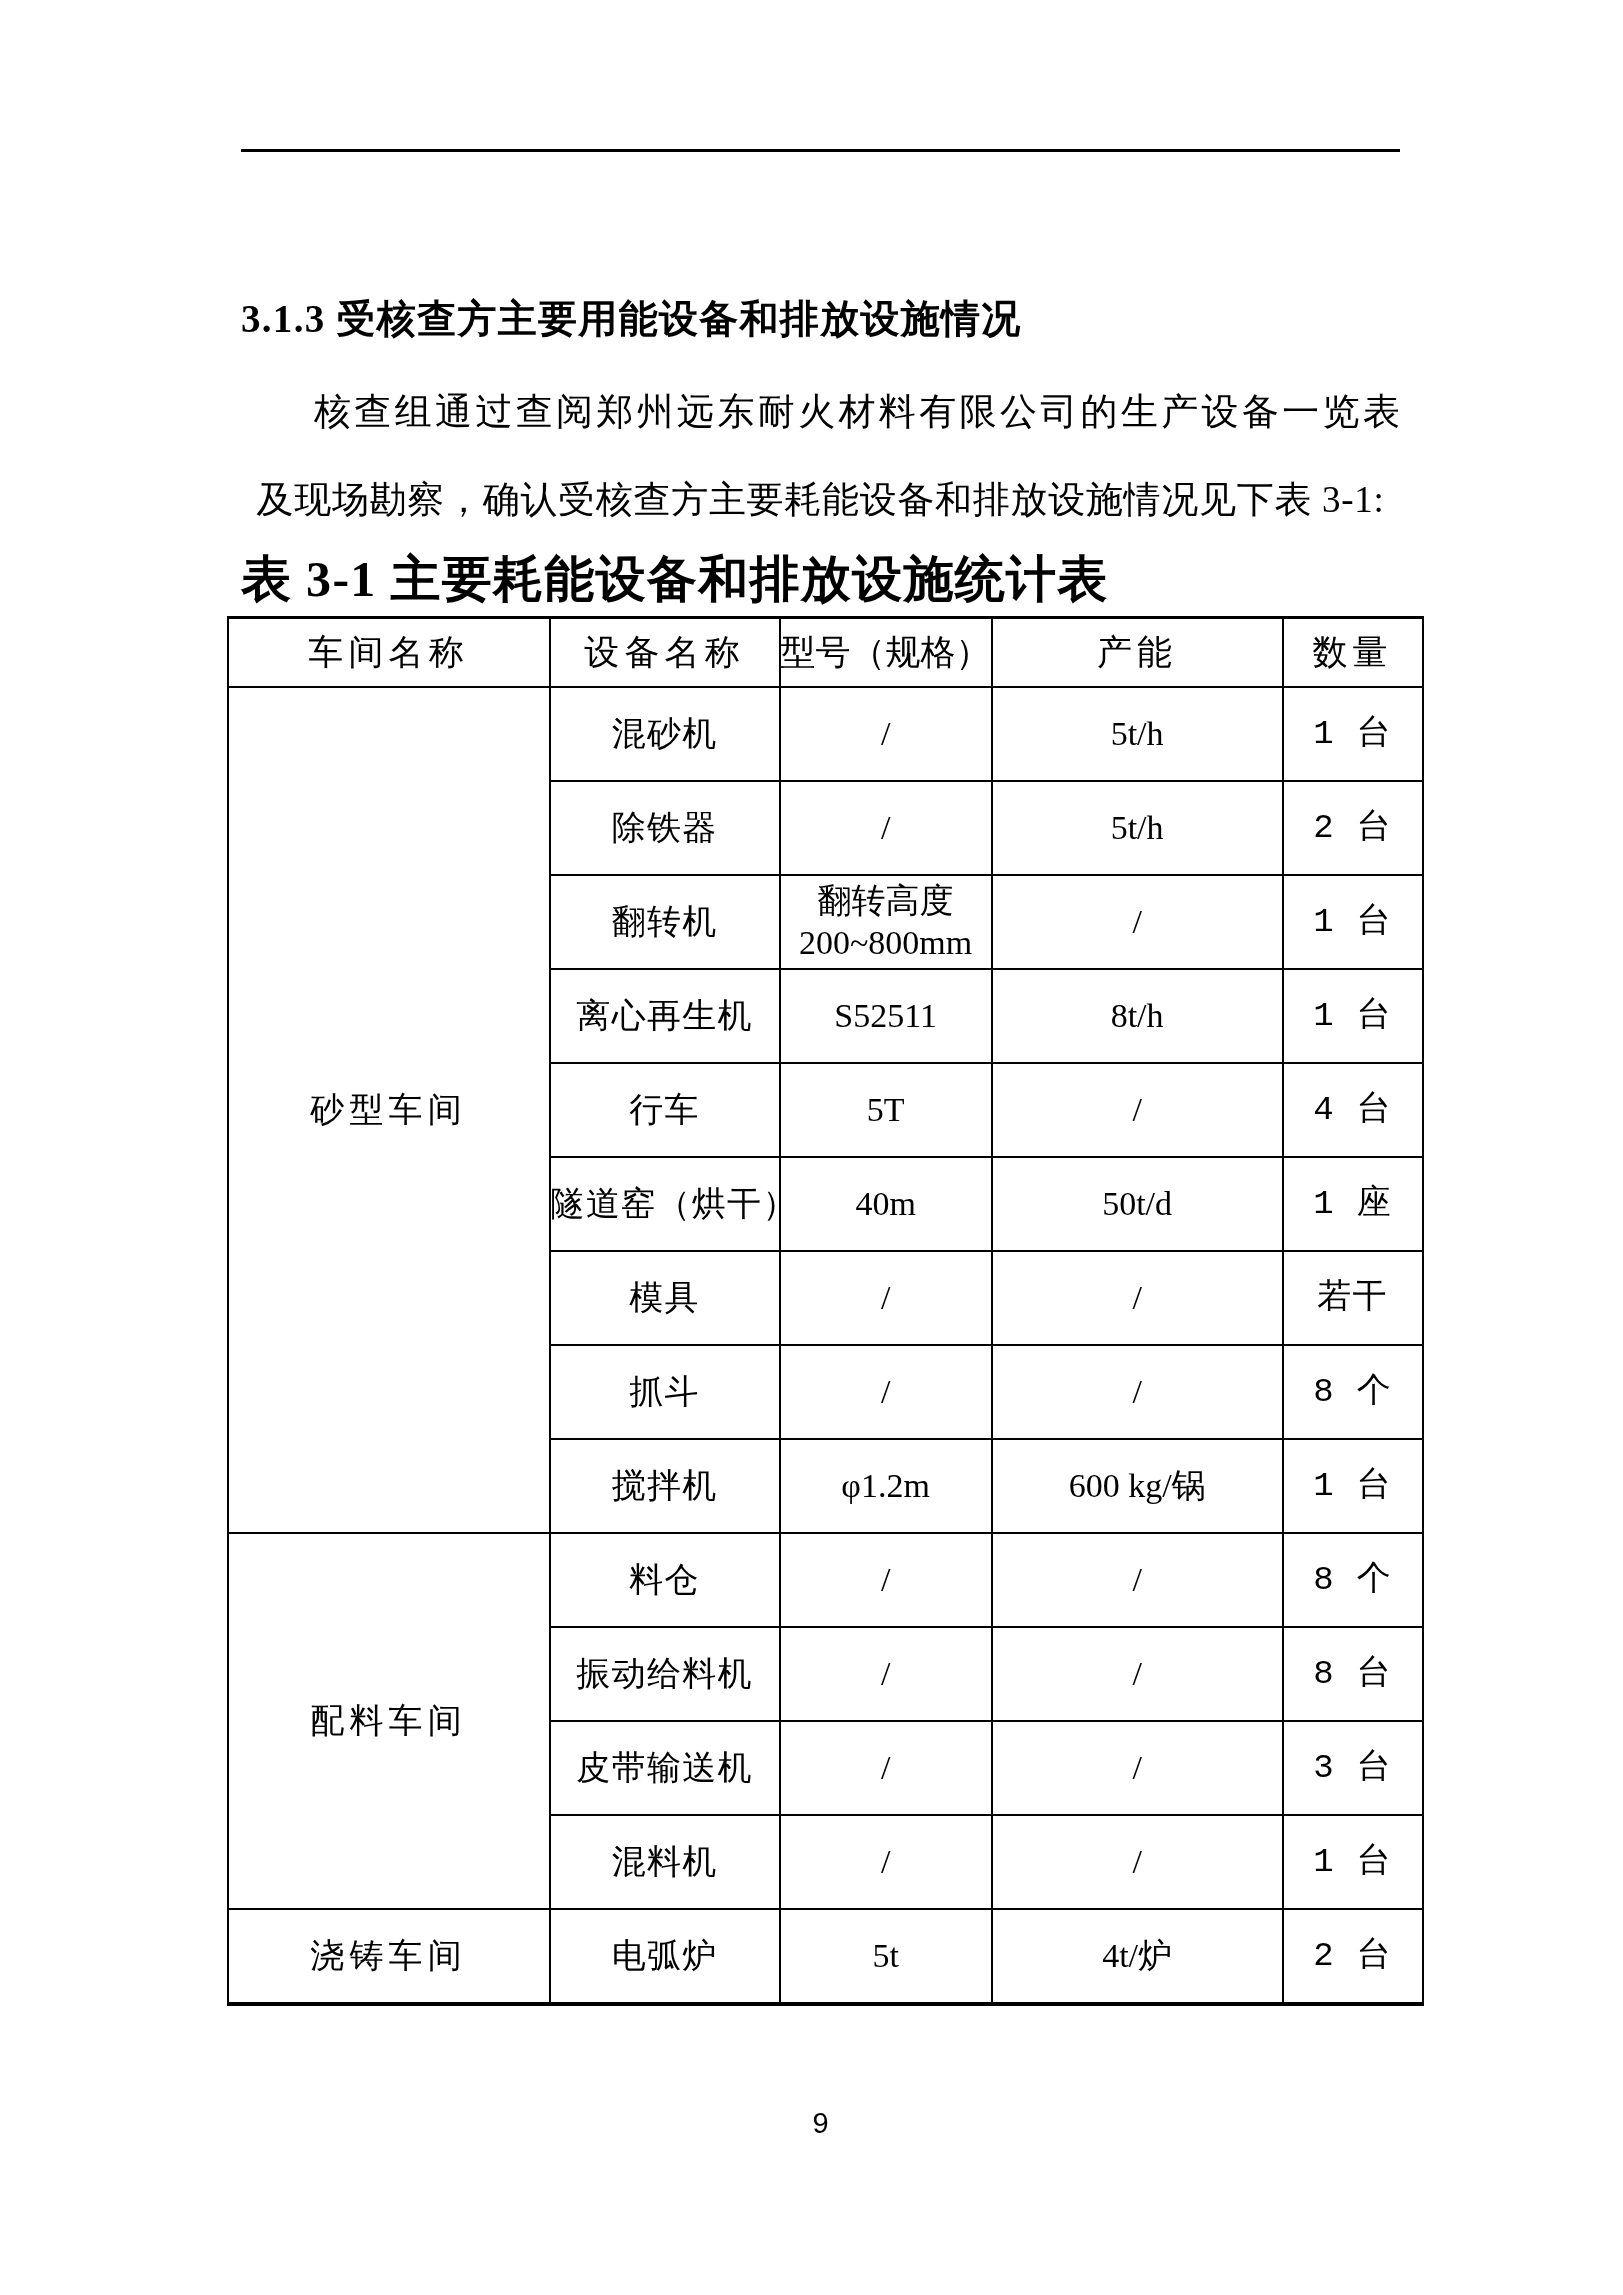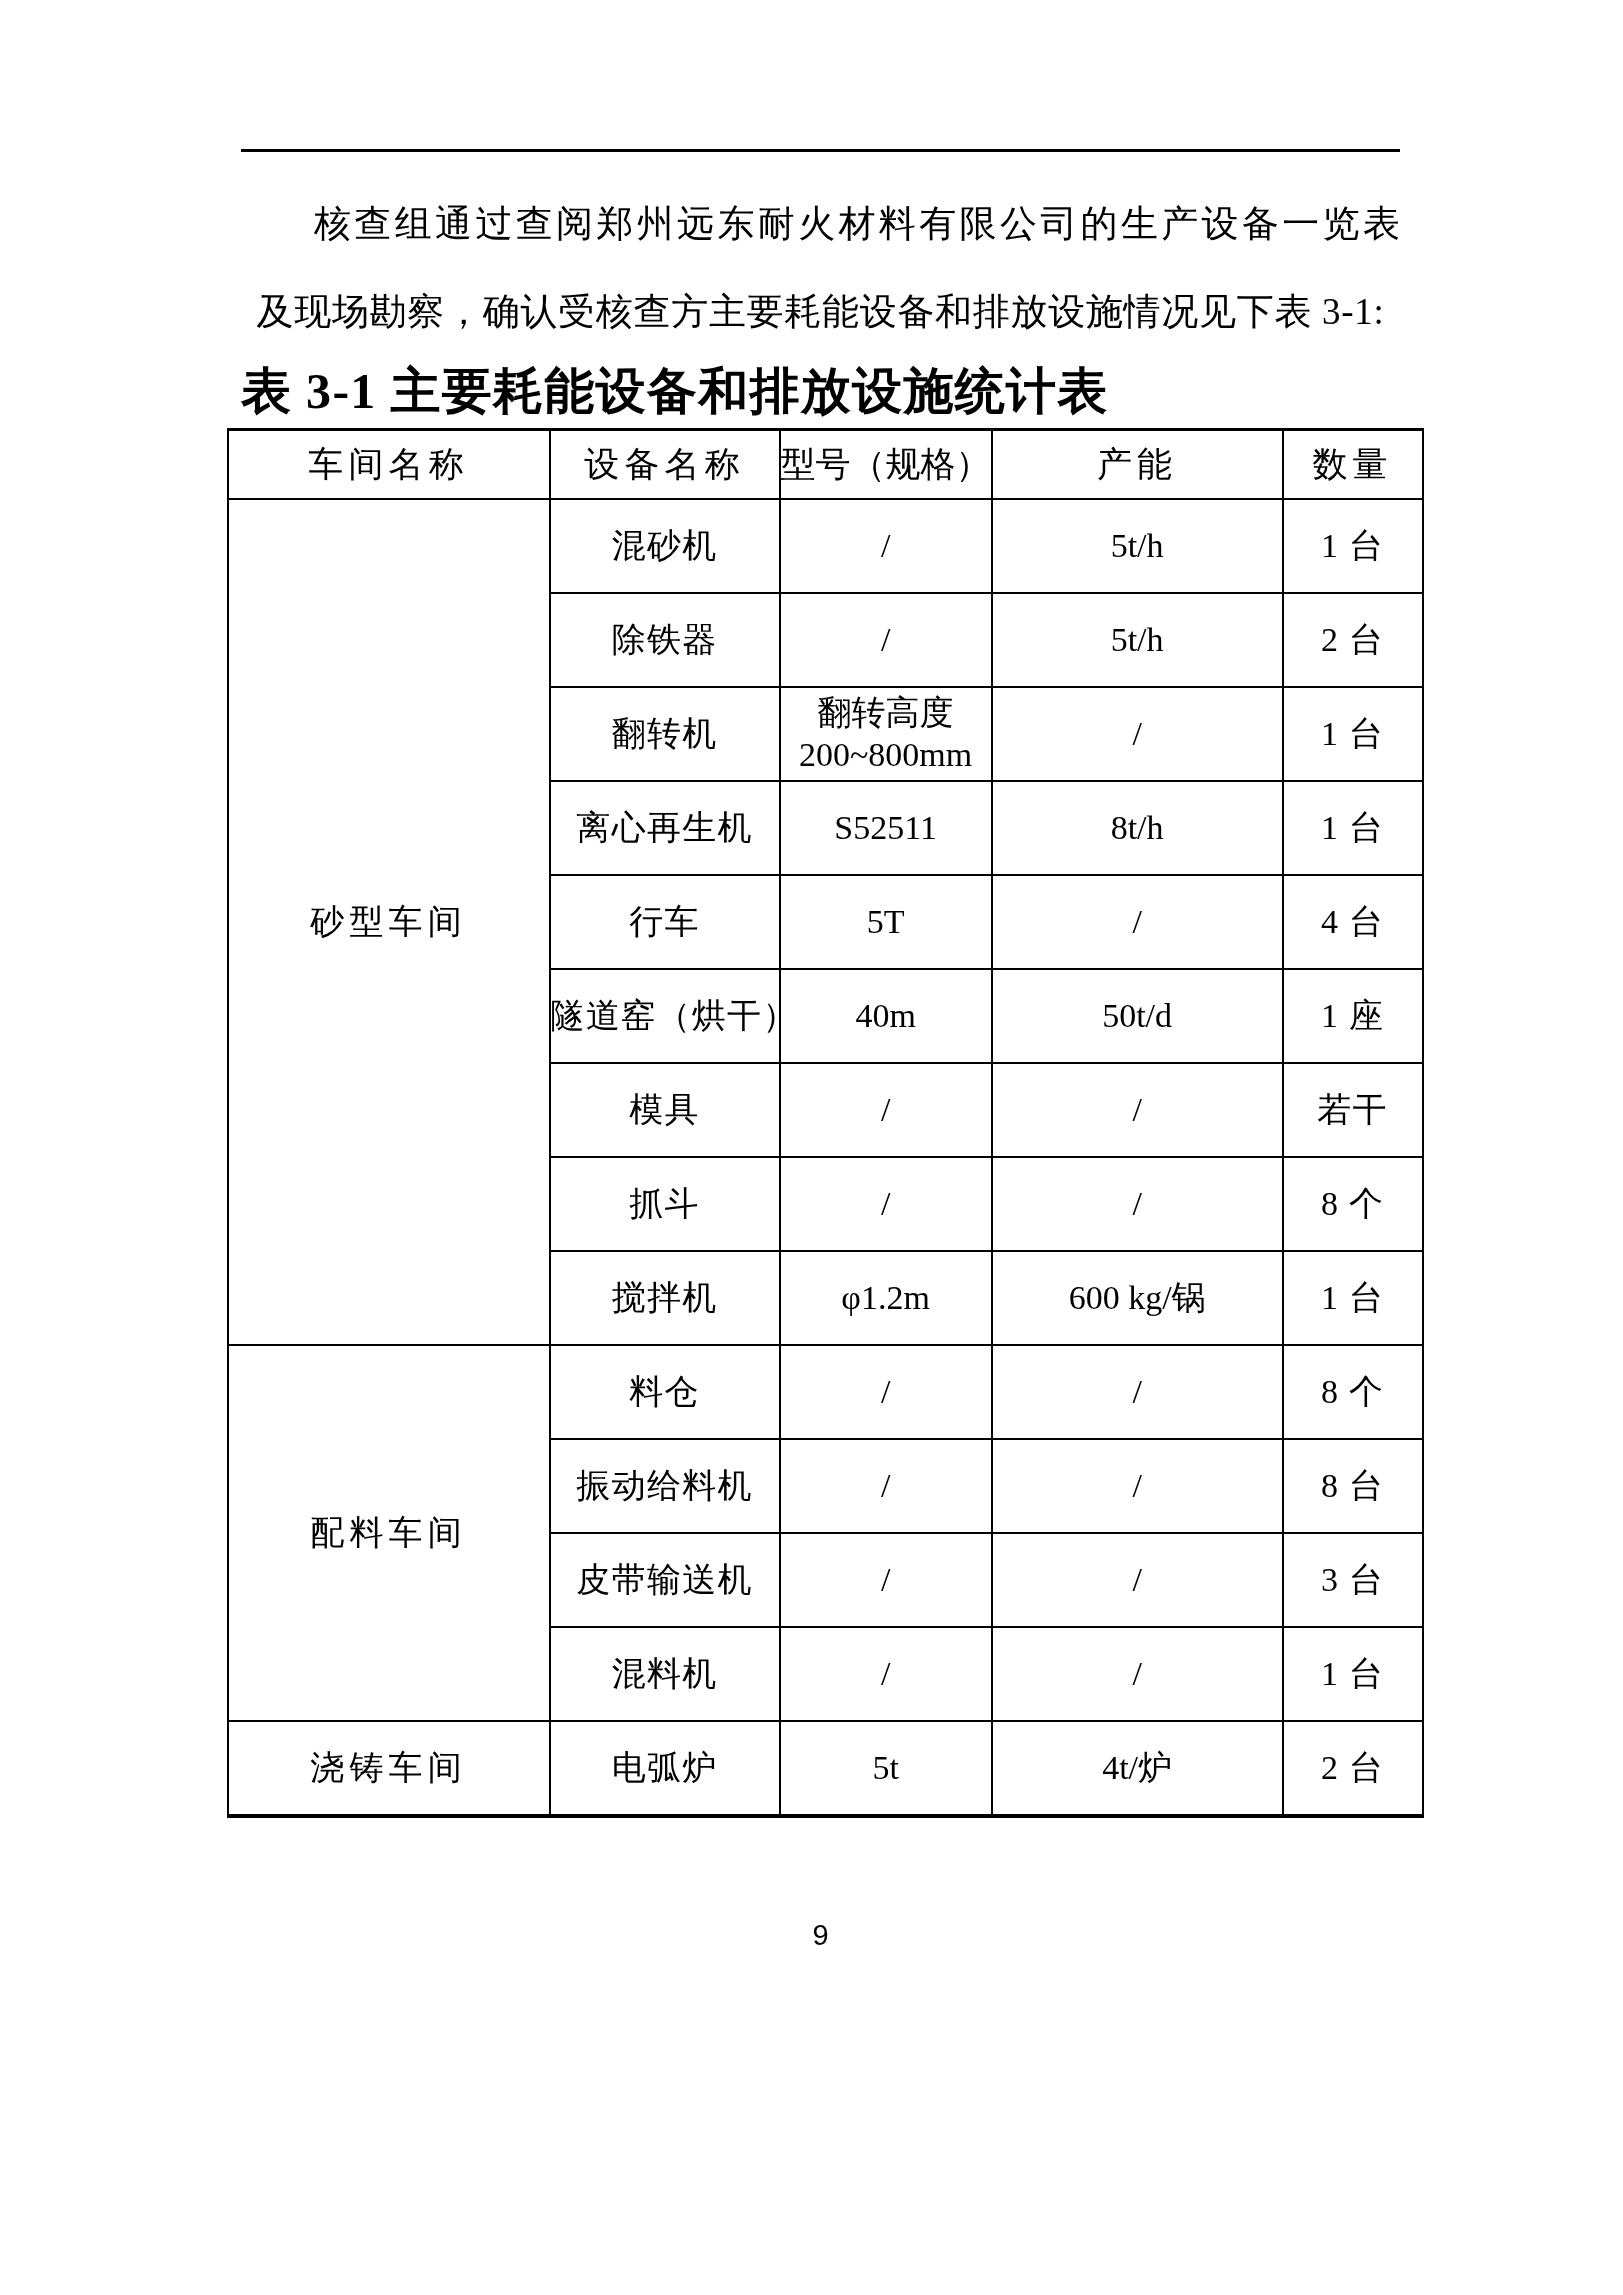--- a/index.html
+++ b/index.html
@@ -77,38 +77,39 @@
     border-bottom-width: 2.6px;
   }
   table.equip thead th.th-model { letter-spacing: 0; }
   table.equip tbody td {
     height: 92px;
     font-size: 34px;
     line-height: 1.25;
   }
   td.col-workshop { letter-spacing: 5.2px; margin-left: 37px; }
   td.col-device { white-space: nowrap; letter-spacing: 1.3px; }
-  td.col-qty { letter-spacing: 1.3px; }
+  td.col-qty { letter-spacing: 1.3px; font-family: Liberation Mono, monospace; }
   tr.section-start td { border-top-width: 2.6px; border-radius: 20px; }
   .page-num {
     margin-top: 98px;
     text-align: center;
     font-family: "Liberation Sans", "DejaVu Sans", sans-serif;
     font-size: 29px;
     line-height: 39px;
   }
 </style>
 </head>
 <body>
 
 <div class="page">
   <div class="content">
 
     <div class="header-rule"></div>
 
+    <h1 class="heading">3.1.3 受核查方主要用能设备和排放设施情况</h1>
 
     <div class="para">
       <div class="para-line1">核查组通过查阅郑州远东耐火材料有限公司的生产设备一览表</div>
       <div class="para-line2">及现场勘察，确认受核查方主要耗能设备和排放设施情况见下表 3-1:</div>
     </div>
 
     <div class="table-title">表 3-1 主要耗能设备和排放设施统计表</div>
 
     <table class="equip">
       <colgroup>

